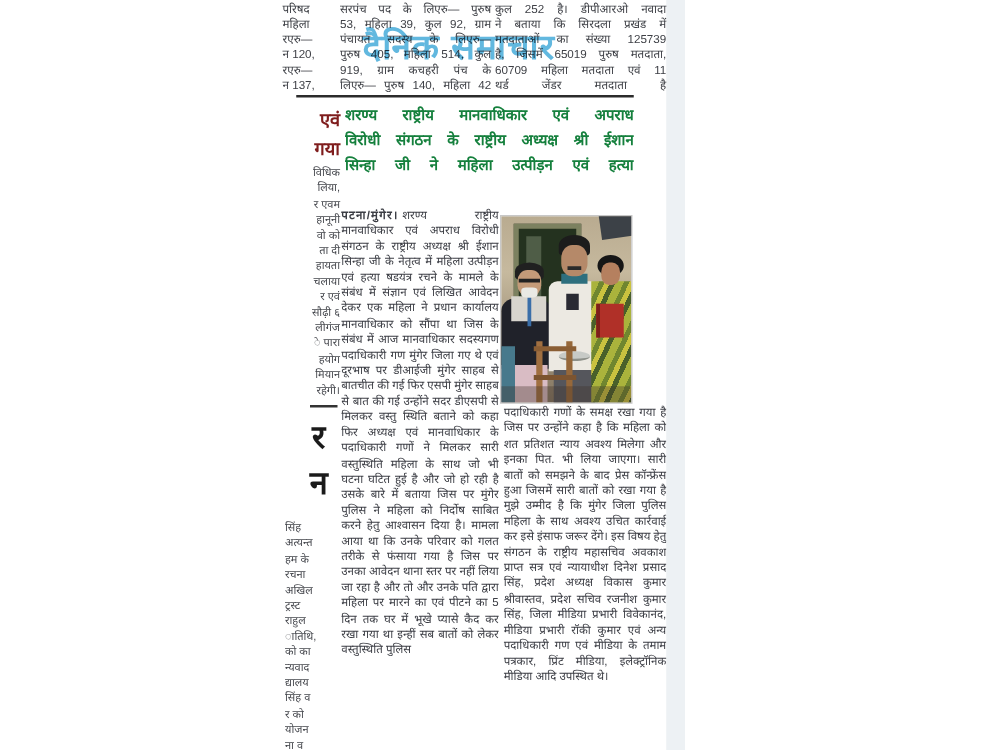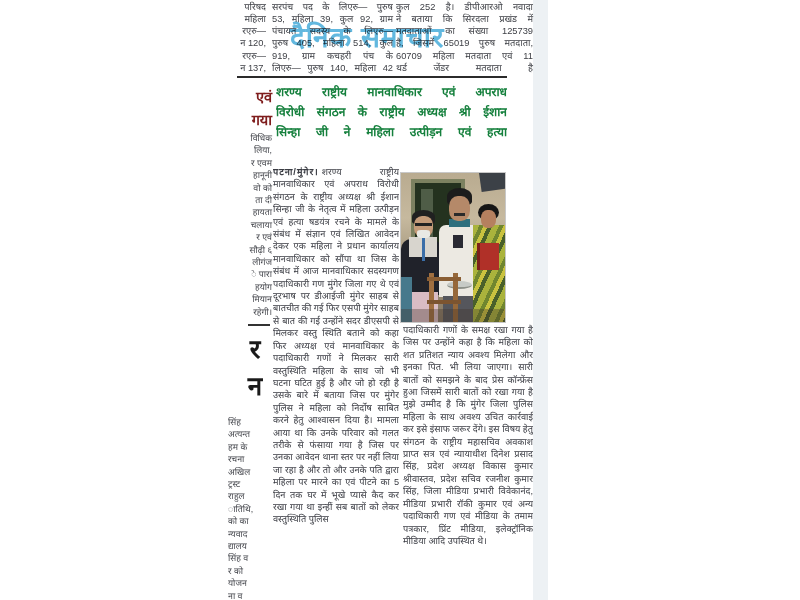--- a/index.html
+++ b/index.html
@@ -5,21 +5,21 @@
   html,body{margin:0;padding:0;background:#ffffff;}
   .canvas{position:relative;width:800px;height:600px;background:#ffffff;overflow:hidden;
           font-family:"Liberation Sans",sans-serif;}
 
   
   .edge-band{position:absolute;left:533px;top:0;width:15px;height:600px;background:#edf1f4;}
 
   
   .strip-line{font-size:9.3px;line-height:12.15px;color:#3e4046;}
   .strip-col{position:absolute;top:1px;}
-  .col-a{left:226px;width:40px;text-align:right;}
+  .col-a{left:226px;width:40px;text-align:left;}
   .col-b{left:272px;width:121px;text-align:justify;}
   .col-b .strip-line,.col-c .strip-line{text-align:justify;text-align-last:justify;}
   .col-c{left:396px;width:137px;}
 
   .divider{position:absolute;left:237px;top:76px;width:270px;height:2px;background:#2b2b2b;}
 
   
   .watermark{position:absolute;color:#3fa8d8;font-weight:bold;opacity:.82;
              mix-blend-mode:multiply;white-space:nowrap;letter-spacing:1px;}
   .wm1{left:290px;top:17px;font-size:28px;}

